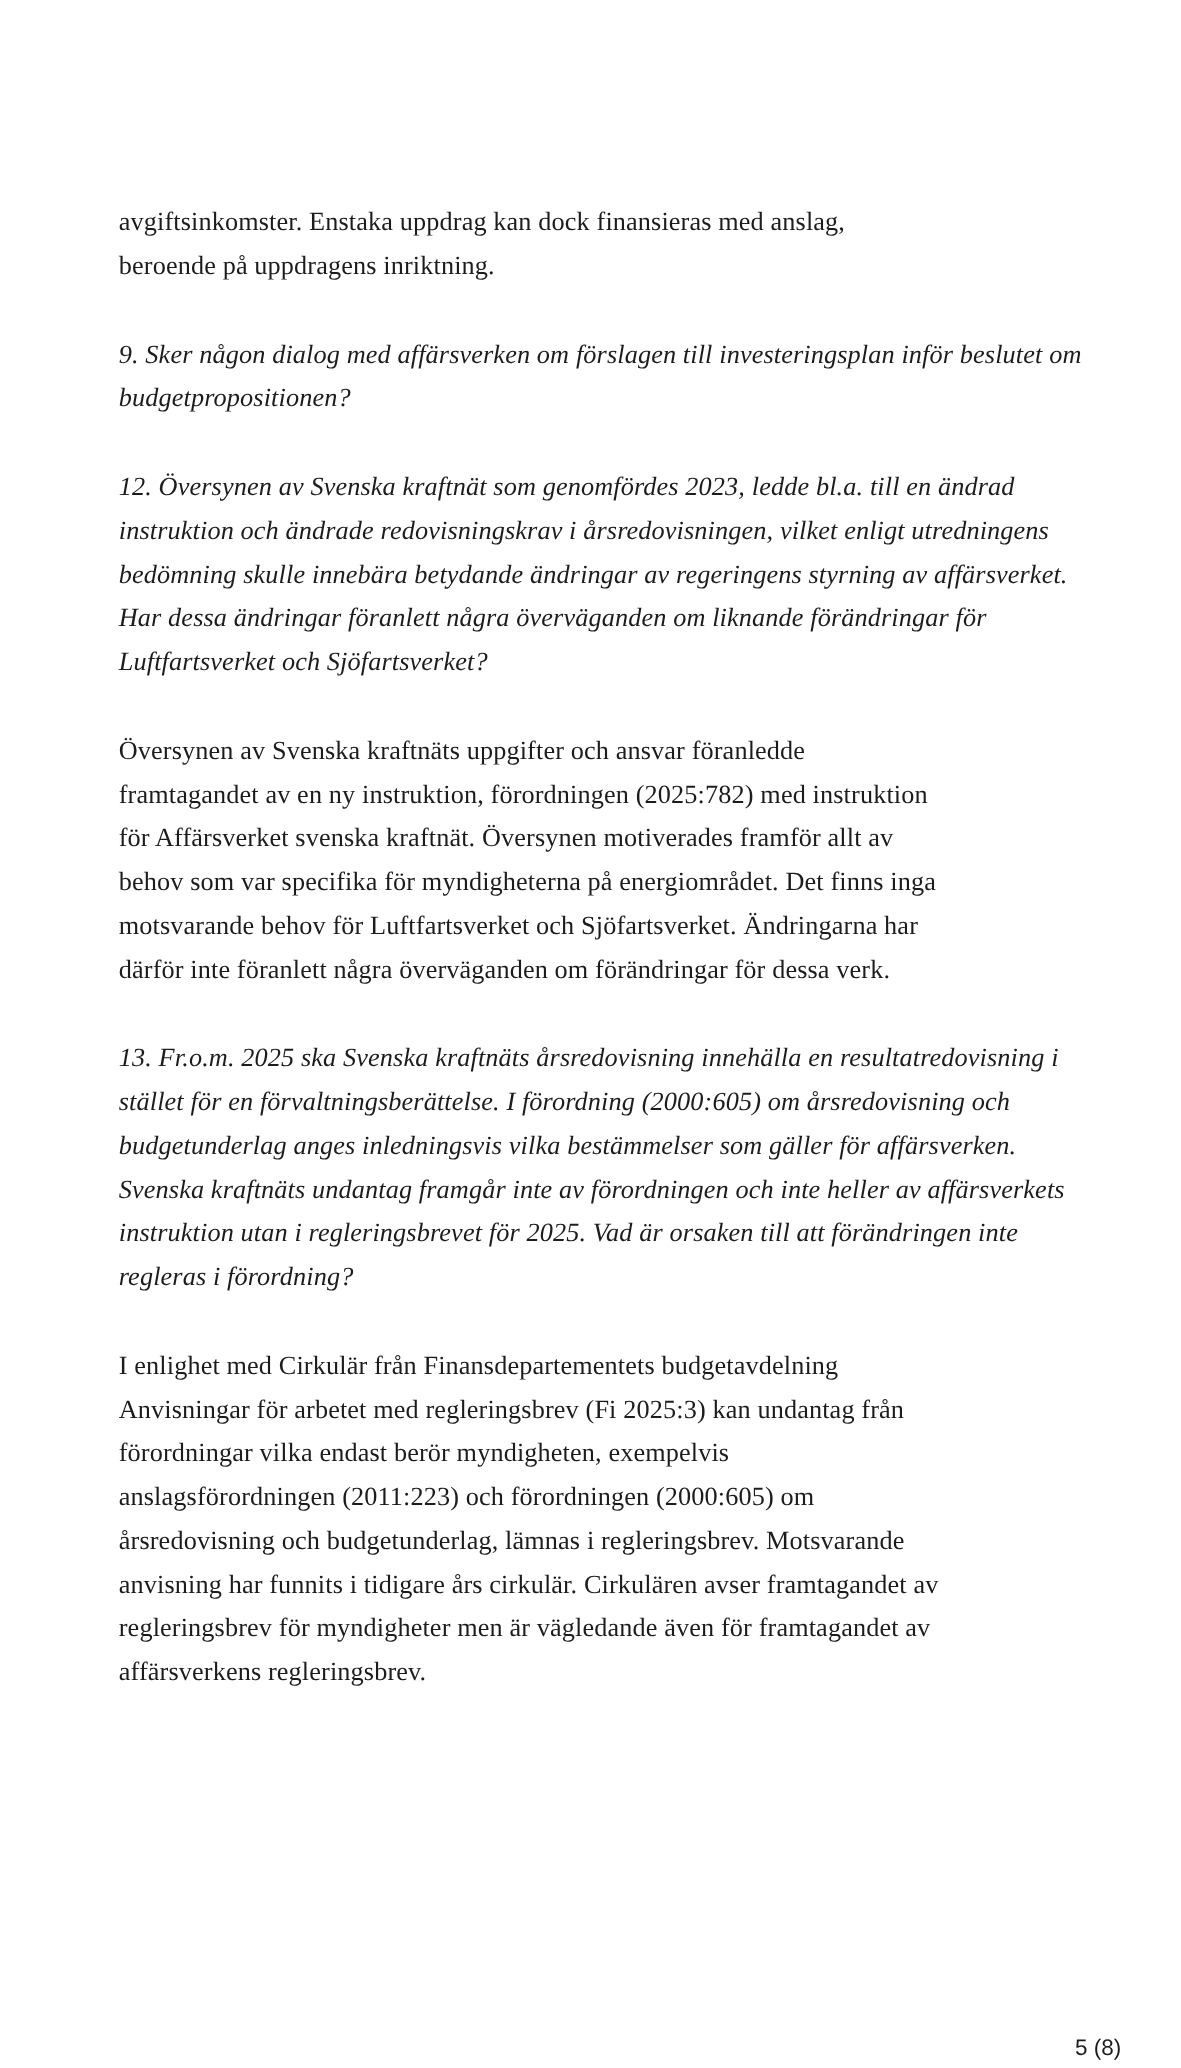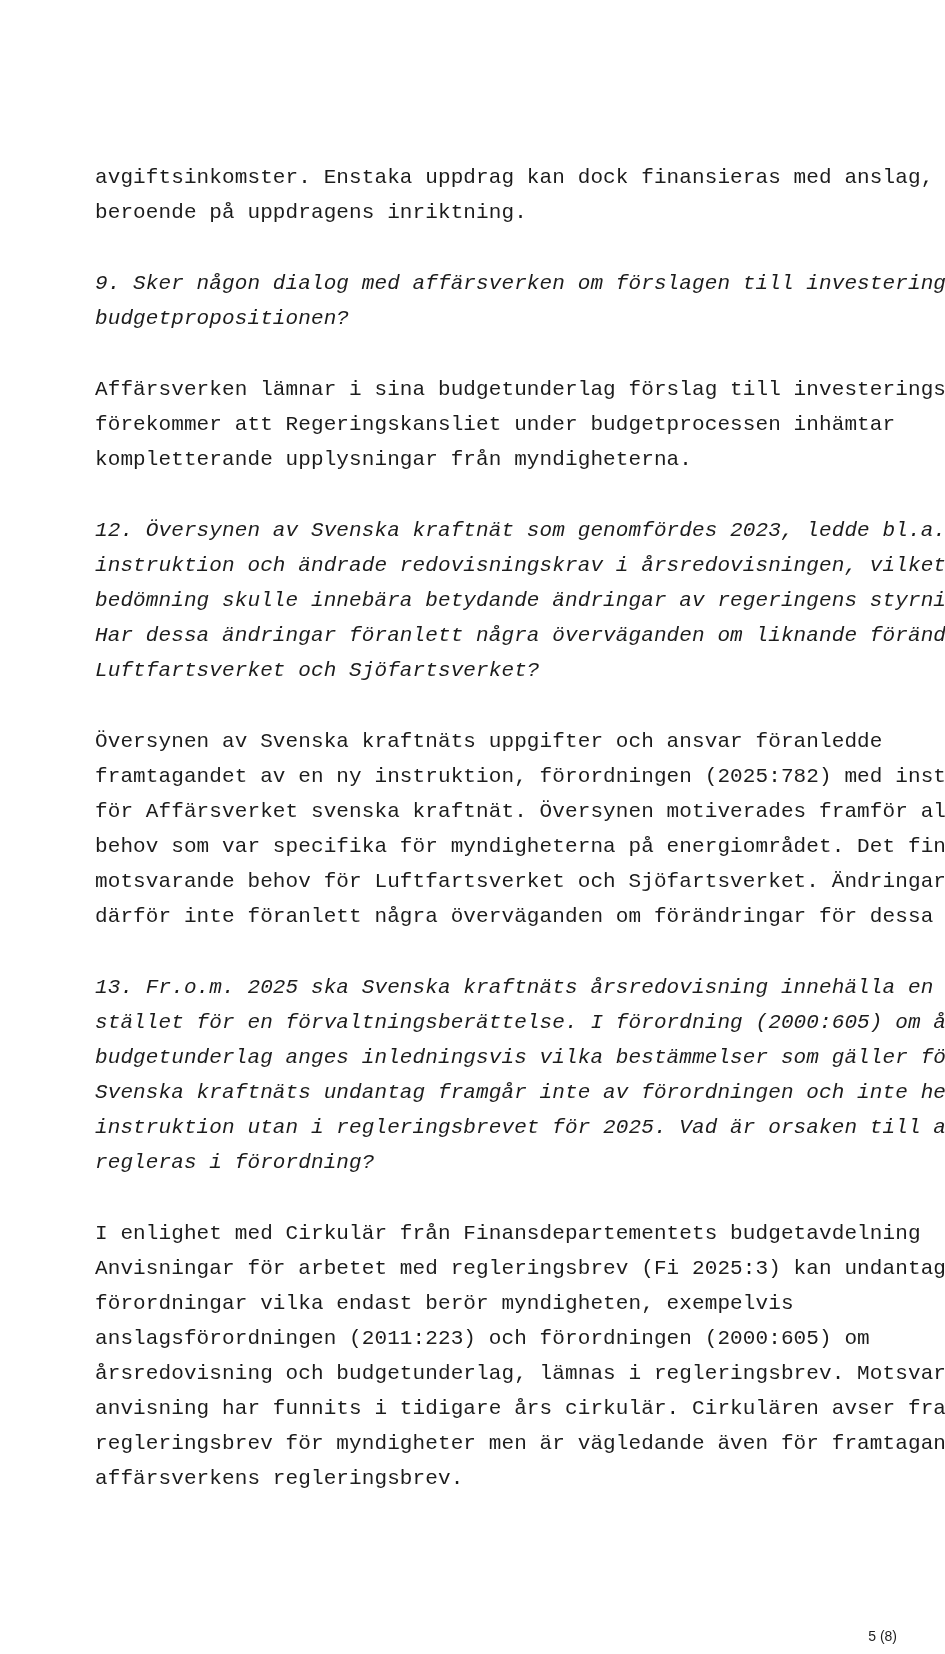--- a/index.html
+++ b/index.html
@@ -20,51 +20,48 @@
     background: #ffffff;
   }
   .content {
     position: absolute;
     left: 95px;
     top: 160px;
     width: 810px;
   }
   .para {
     margin: 0 0 36px 0;
-    font-family: Liberation Mono, monospace;
+    font-family: Liberation Serif, serif;
     font-size: 21px;
     line-height: 35px;
     color: #1c1c1c;
     white-space: pre;
     letter-spacing: 0.1px;
   }
   .para.italic {
     font-style: italic;
   }
   .page-number {
     position: absolute;
     top: 1628px;
     right: 48px;
     font-family: "Liberation Sans", sans-serif;
-    font-size: 14px;
+    font-size: 18px;
     color: #1c1c1c;
   }
 </style>
 </head>
 <body>
 
 <div class="page">
   <div class="content">
     <p class="para">avgiftsinkomster. Enstaka uppdrag kan dock finansieras med anslag,
 beroende på uppdragens inriktning.</p>
     <p class="para italic">9. Sker någon dialog med affärsverken om förslagen till investeringsplan inför beslutet om
 budgetpropositionen?</p>
-    <p class="para">Affärsverken lämnar i sina budgetunderlag förslag till investeringsplan. Det
-förekommer att Regeringskansliet under budgetprocessen inhämtar
-kompletterande upplysningar från myndigheterna.</p>
     <p class="para italic">12. Översynen av Svenska kraftnät som genomfördes 2023, ledde bl.a. till en ändrad
 instruktion och ändrade redovisningskrav i årsredovisningen, vilket enligt utredningens
 bedömning skulle innebära betydande ändringar av regeringens styrning av affärsverket.
 Har dessa ändringar föranlett några överväganden om liknande förändringar för
 Luftfartsverket och Sjöfartsverket?</p>
     <p class="para">Översynen av Svenska kraftnäts uppgifter och ansvar föranledde
 framtagandet av en ny instruktion, förordningen (2025:782) med instruktion
 för Affärsverket svenska kraftnät. Översynen motiverades framför allt av
 behov som var specifika för myndigheterna på energiområdet. Det finns inga
 motsvarande behov för Luftfartsverket och Sjöfartsverket. Ändringarna har

